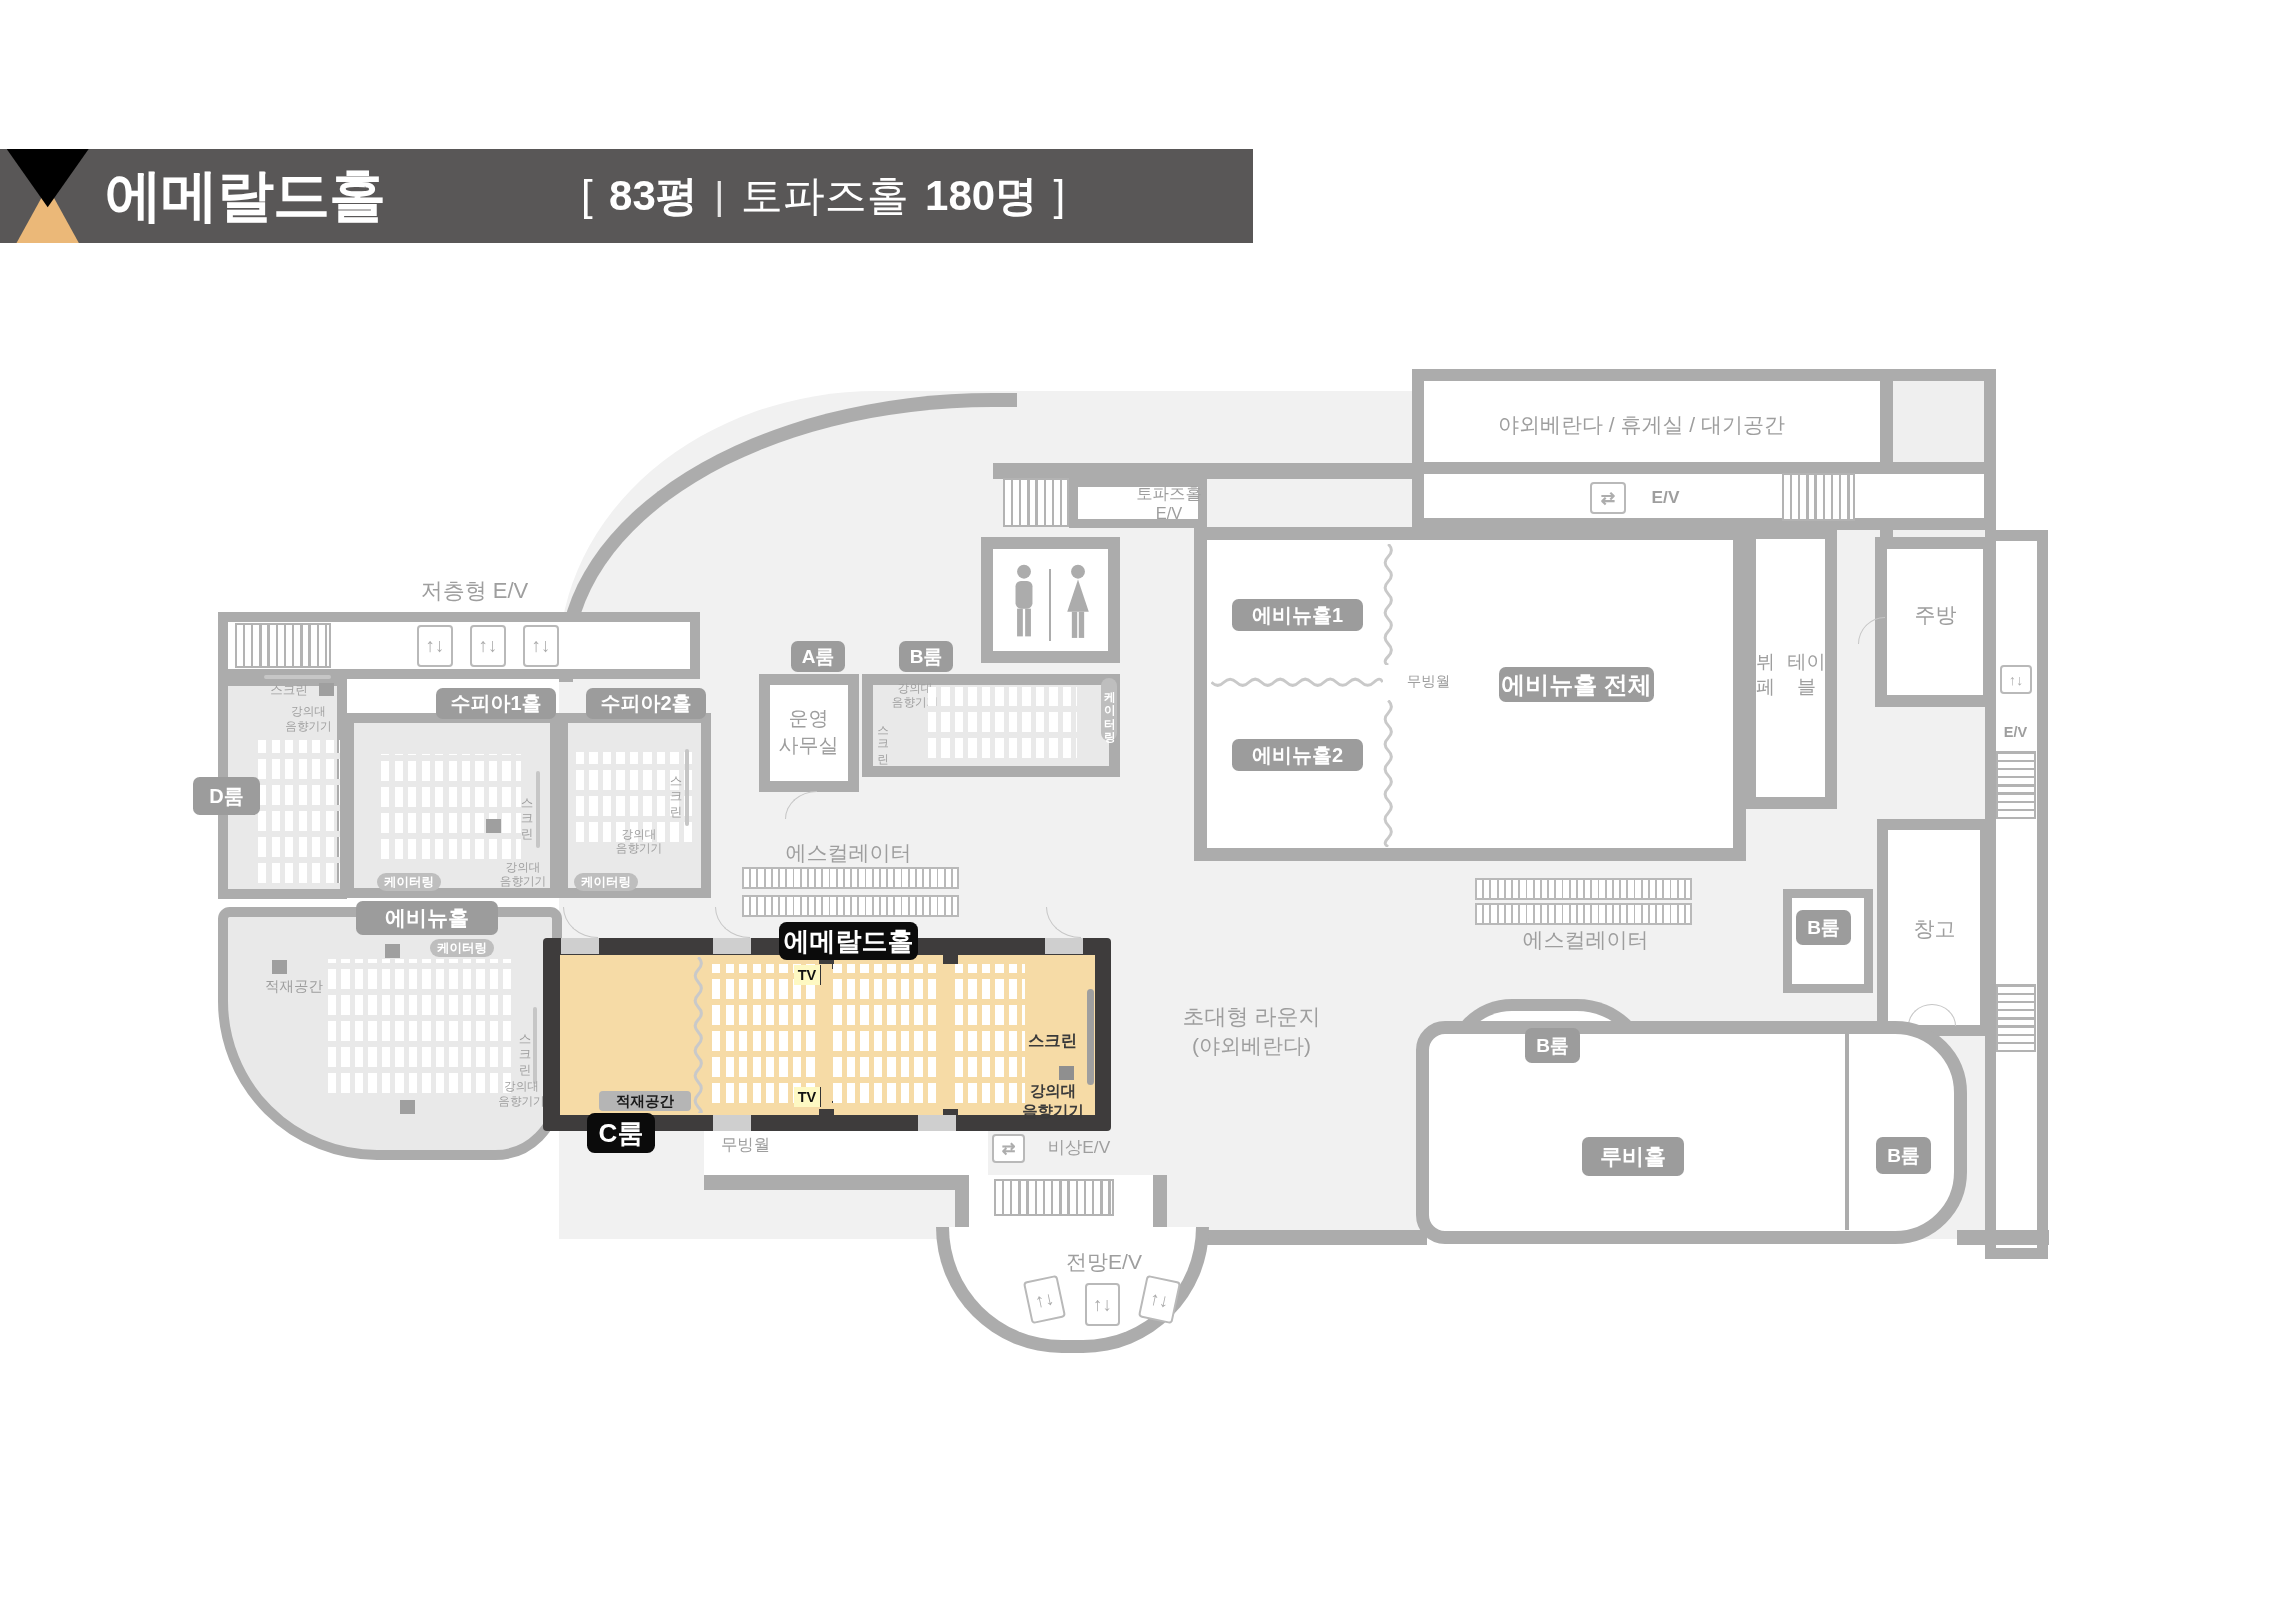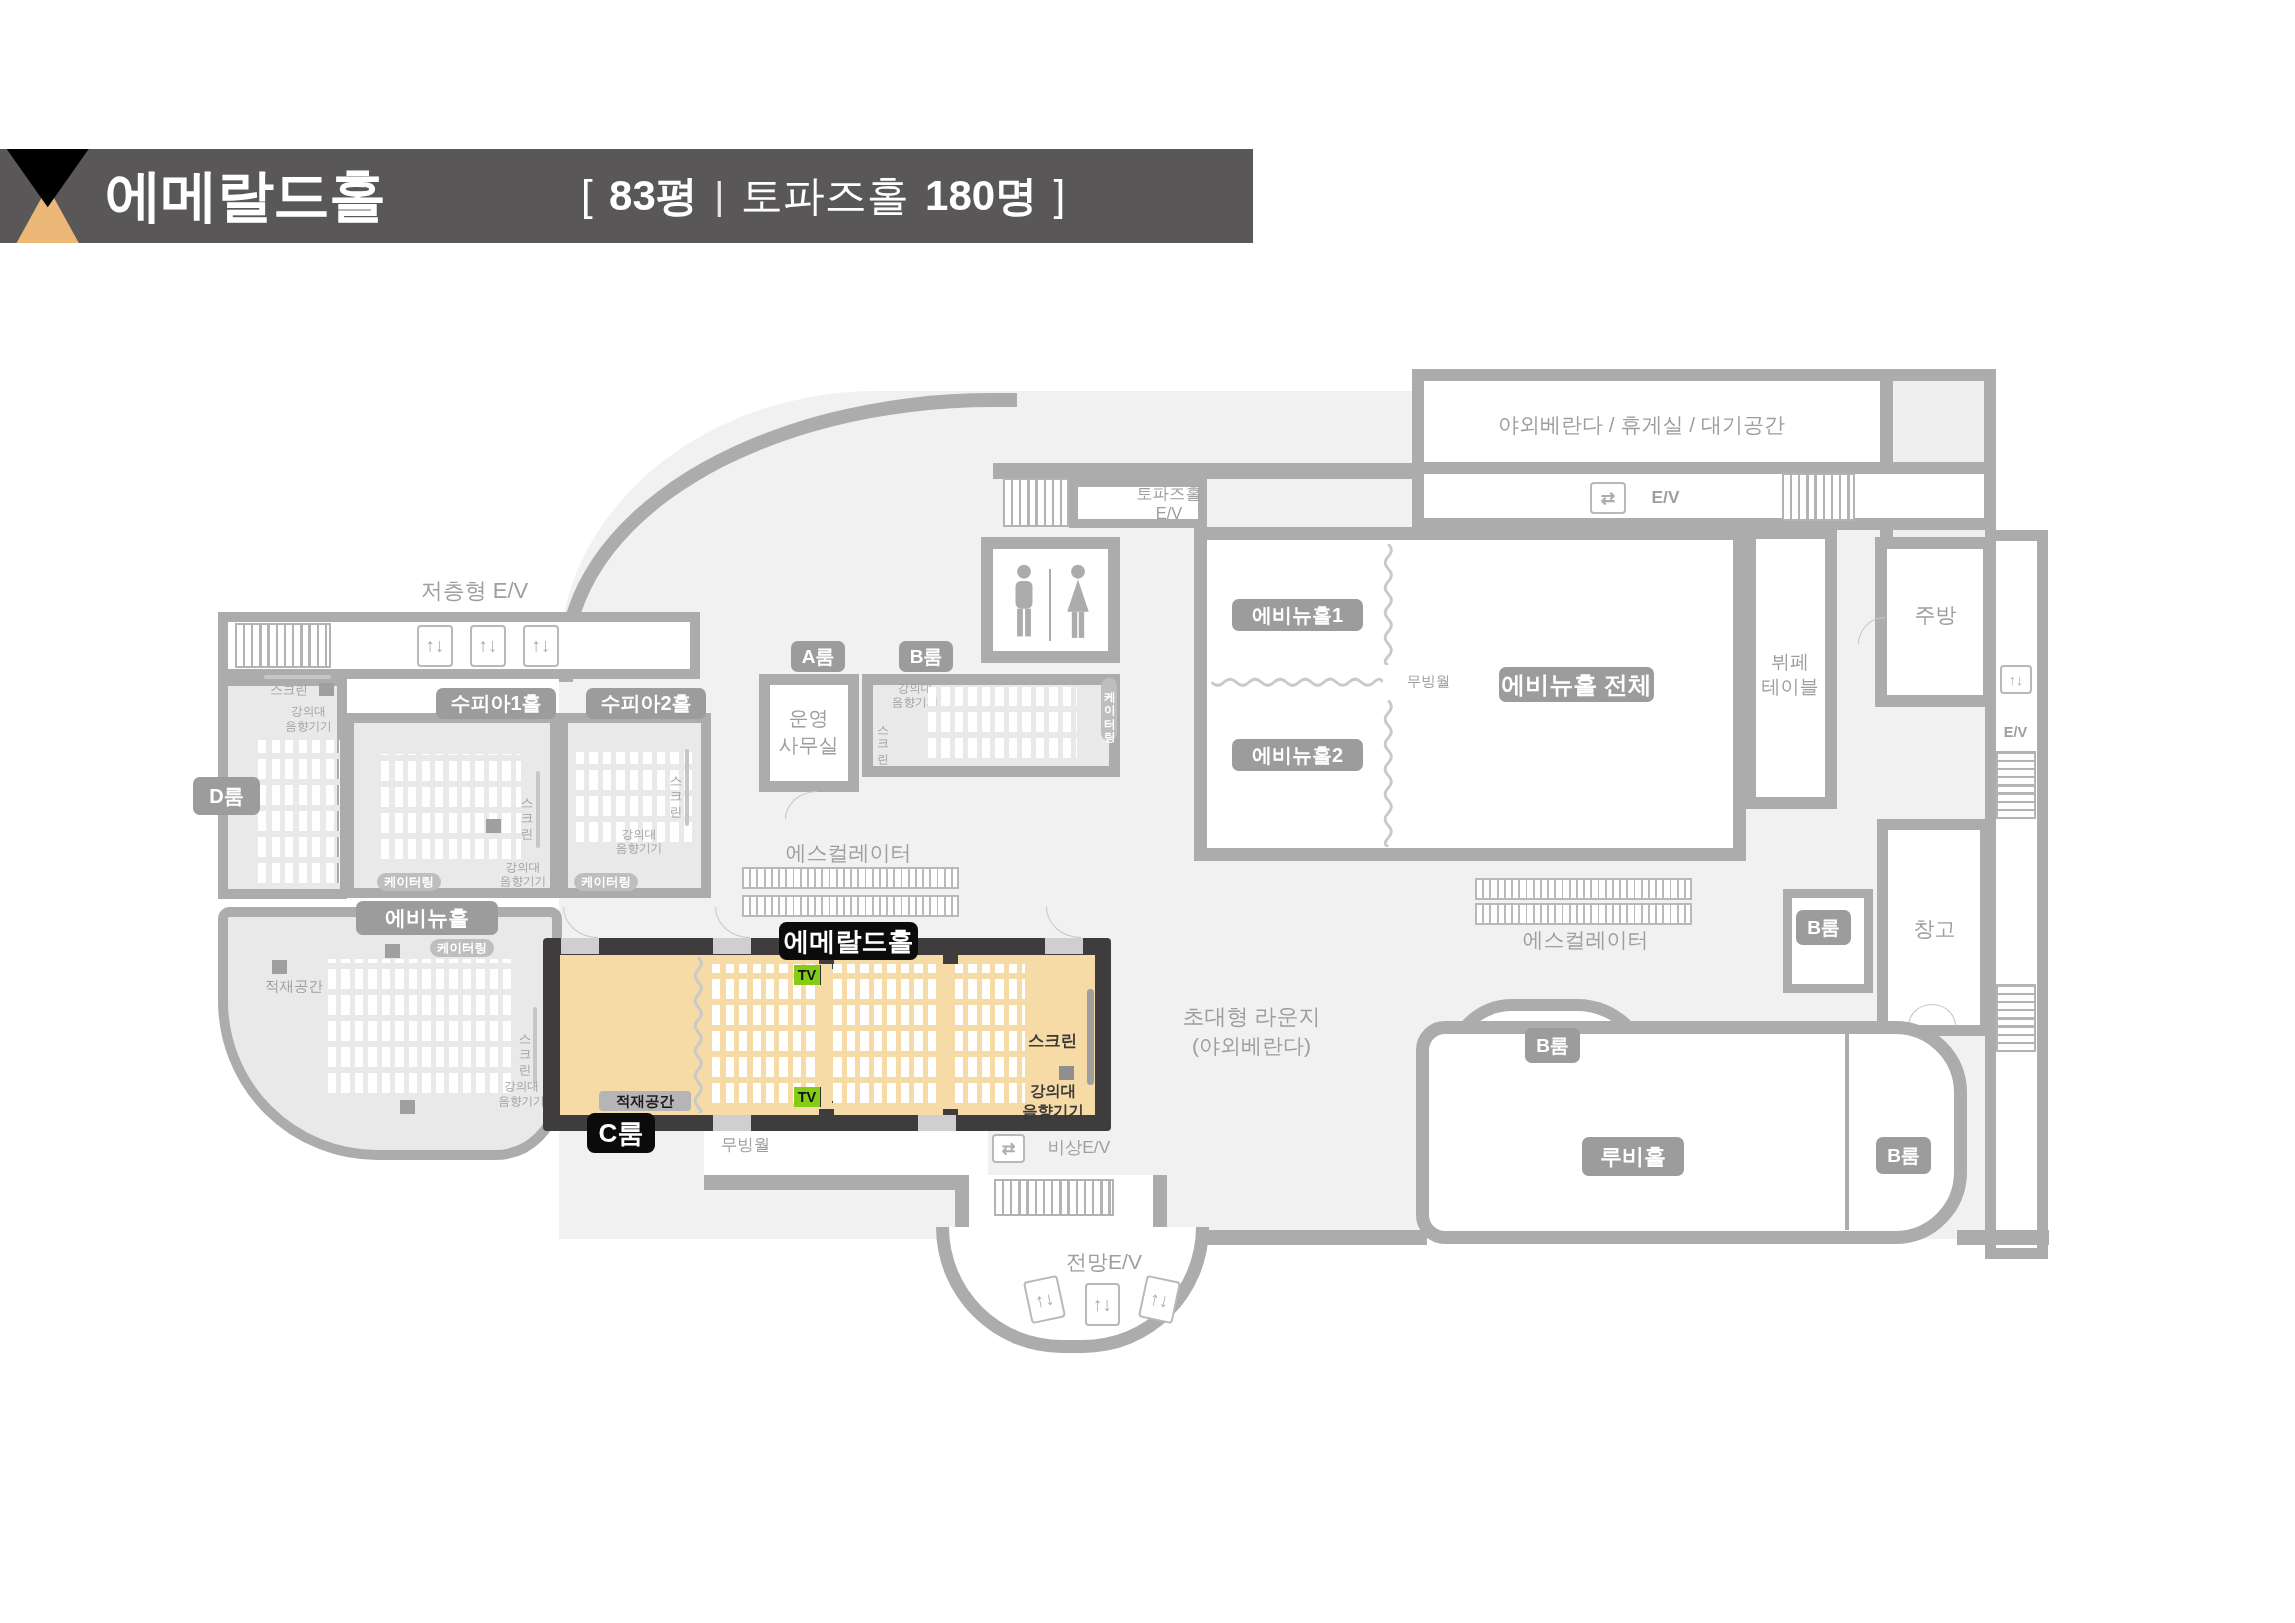--- a/index.html
+++ b/index.html
@@ -34,21 +34,21 @@
   .ev{position:absolute;background:#fff;border:2.9px solid #B9B9B9;border-radius:3.9px;color:#ADADAD;display:flex;align-items:center;justify-content:center;font-weight:bold;box-sizing:border-box;}
   .sq{position:absolute;background:#9F9F9F;}
   .bar{position:absolute;background:#9F9F9F;border-radius:3.9px;}
   .arc{position:absolute;border-left:1.9px solid #C6C6C6;border-bottom:1.9px solid #C6C6C6;border-radius:0 0 0 100%;box-sizing:border-box;}
   .gap{position:absolute;background:#CFCFCF;}
   .stub{position:absolute;background:#3E3C3C;}
   
   #em-out{position:absolute;left:543px;top:938px;width:568px;height:193px;background:#3E3C3C;border-radius:3.9px;z-index:5;}
   #em-in{position:absolute;left:560px;top:955px;width:535px;height:160px;background:#F6DBA6;z-index:5;}
   .emz{z-index:6;}
-  .tv{position:absolute;background:#84cc16;color:#111;font-weight:bold;font-size:14.5px;display:flex;align-items:center;justify-content:center;border-right:1.4px solid #333;z-index:6;}
+  .tv{position:absolute;background:#fef9c3;color:#111;font-weight:bold;font-size:14.5px;display:flex;align-items:center;justify-content:center;border-right:1.4px solid #333;z-index:6;}
   svg.wav{position:absolute;z-index:6;}
 </style>
 </head>
 <body>
 
 <div id="plan">
 
   <div id="hdr">
     <div class="logo">
       <div class="tb" style="background:#EBB878;clip-path:polygon(50% 40%,88% 100%,12% 100%);"></div>
@@ -200,21 +200,21 @@
     </svg>
   <svg class="wav" style="left:1211px;top:676px;" width="172" height="12.5" viewBox="0 0 356 26">
       <path d="M0 13 Q13 26 26 13 T52 13 T78 13 T104 13 T130 13 T156 13 T182 13 T208 13 T234 13 T260 13 T286 13 T312 13 T338 13 T356 13" fill="none" stroke="#C9C9C9" stroke-width="6"></path>
     </svg>
   <div class="t" style="left:1397px;top:672px;width:63px;height:19px;font-size:14.5px;">무빙월</div>
   <div class="bg" style="left:1232px;top:599px;width:131px;height:32px;font-size:20px;">에비뉴홀1</div>
   <div class="bg" style="left:1232px;top:739px;width:131px;height:32px;font-size:20px;">에비뉴홀2</div>
   <div class="bg" style="left:1499px;top:667px;width:155px;height:35px;font-size:24px;">에비뉴홀 전체</div>
 
   <div class="room" style="left:1744px;top:527px;width:93px;height:282px;border-width:12.5px;"></div>
-  <div class="t" style="left:1749px;top:648px;width:82px;height:53px;font-size:19px;flex-direction:column;line-height:1.3;">
+  <div class="t" style="left:1749px;top:648px;width:82px;height:53px;font-size:19px;flex-direction:row;line-height:1.3;">
     <span>뷔페</span>
     <span>테이블</span>
   </div>
   <div class="room" style="left:1875px;top:537px;width:120px;height:170px;border-width:12.5px;"></div>
   <div class="t" style="left:1880px;top:603px;width:111px;height:25px;font-size:21px;">주방</div>
   <div class="arc" style="left:1858px;top:617px;width:27px;height:27px;transform:rotate(90deg);"></div>
 
   <div class="room" style="left:1985px;top:530px;width:63px;height:729px;border-width:11.6px;"></div>
   <div class="ev" style="left:2000px;top:665px;width:32px;height:29px;font-size:14.5px;">
       <span>↑↓</span>

